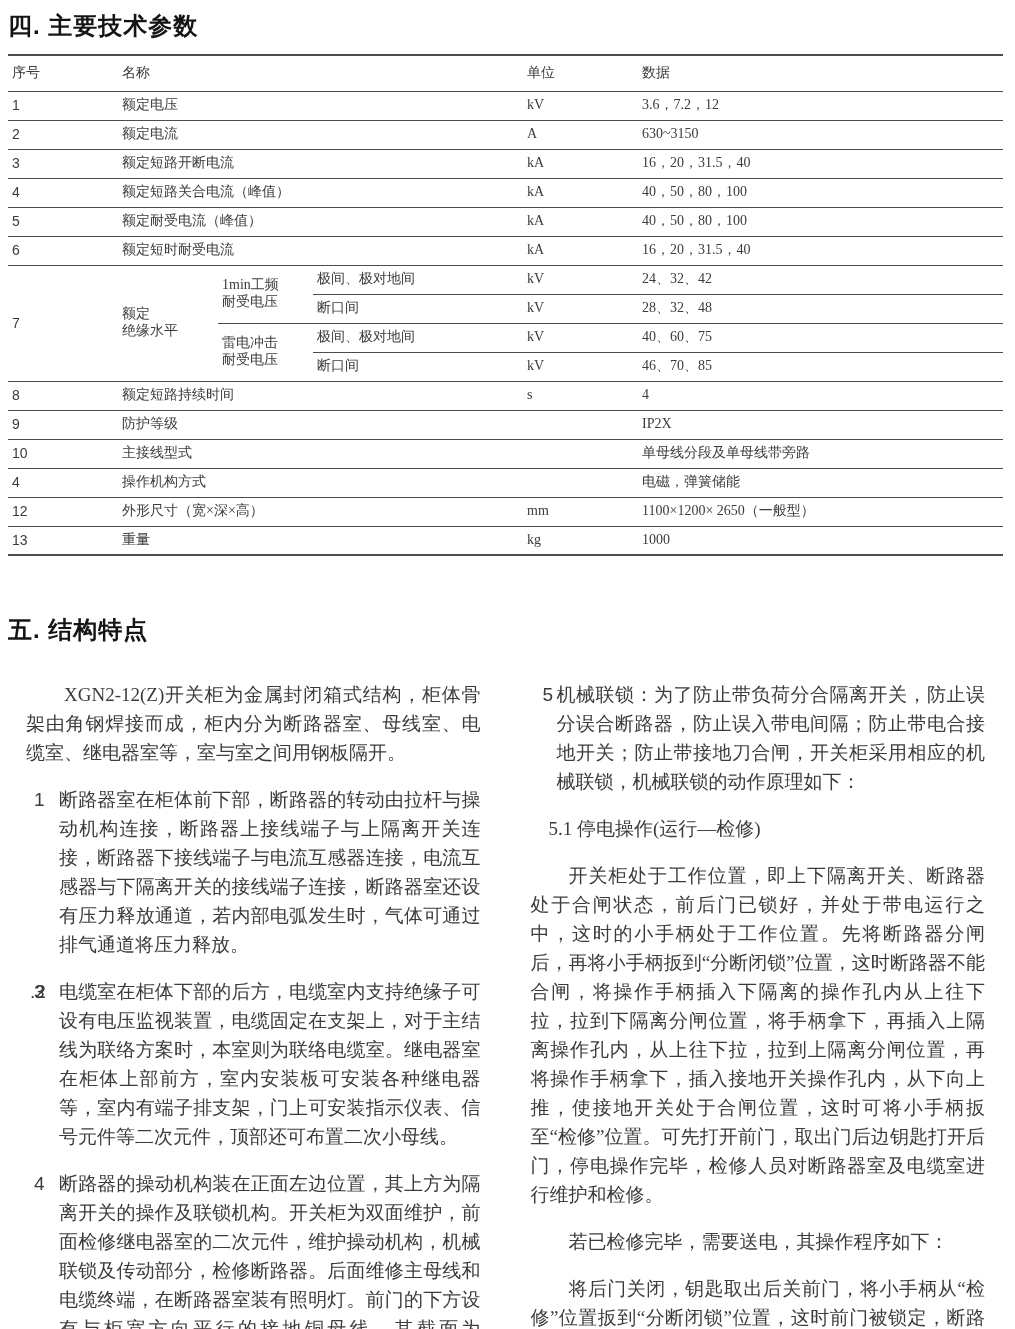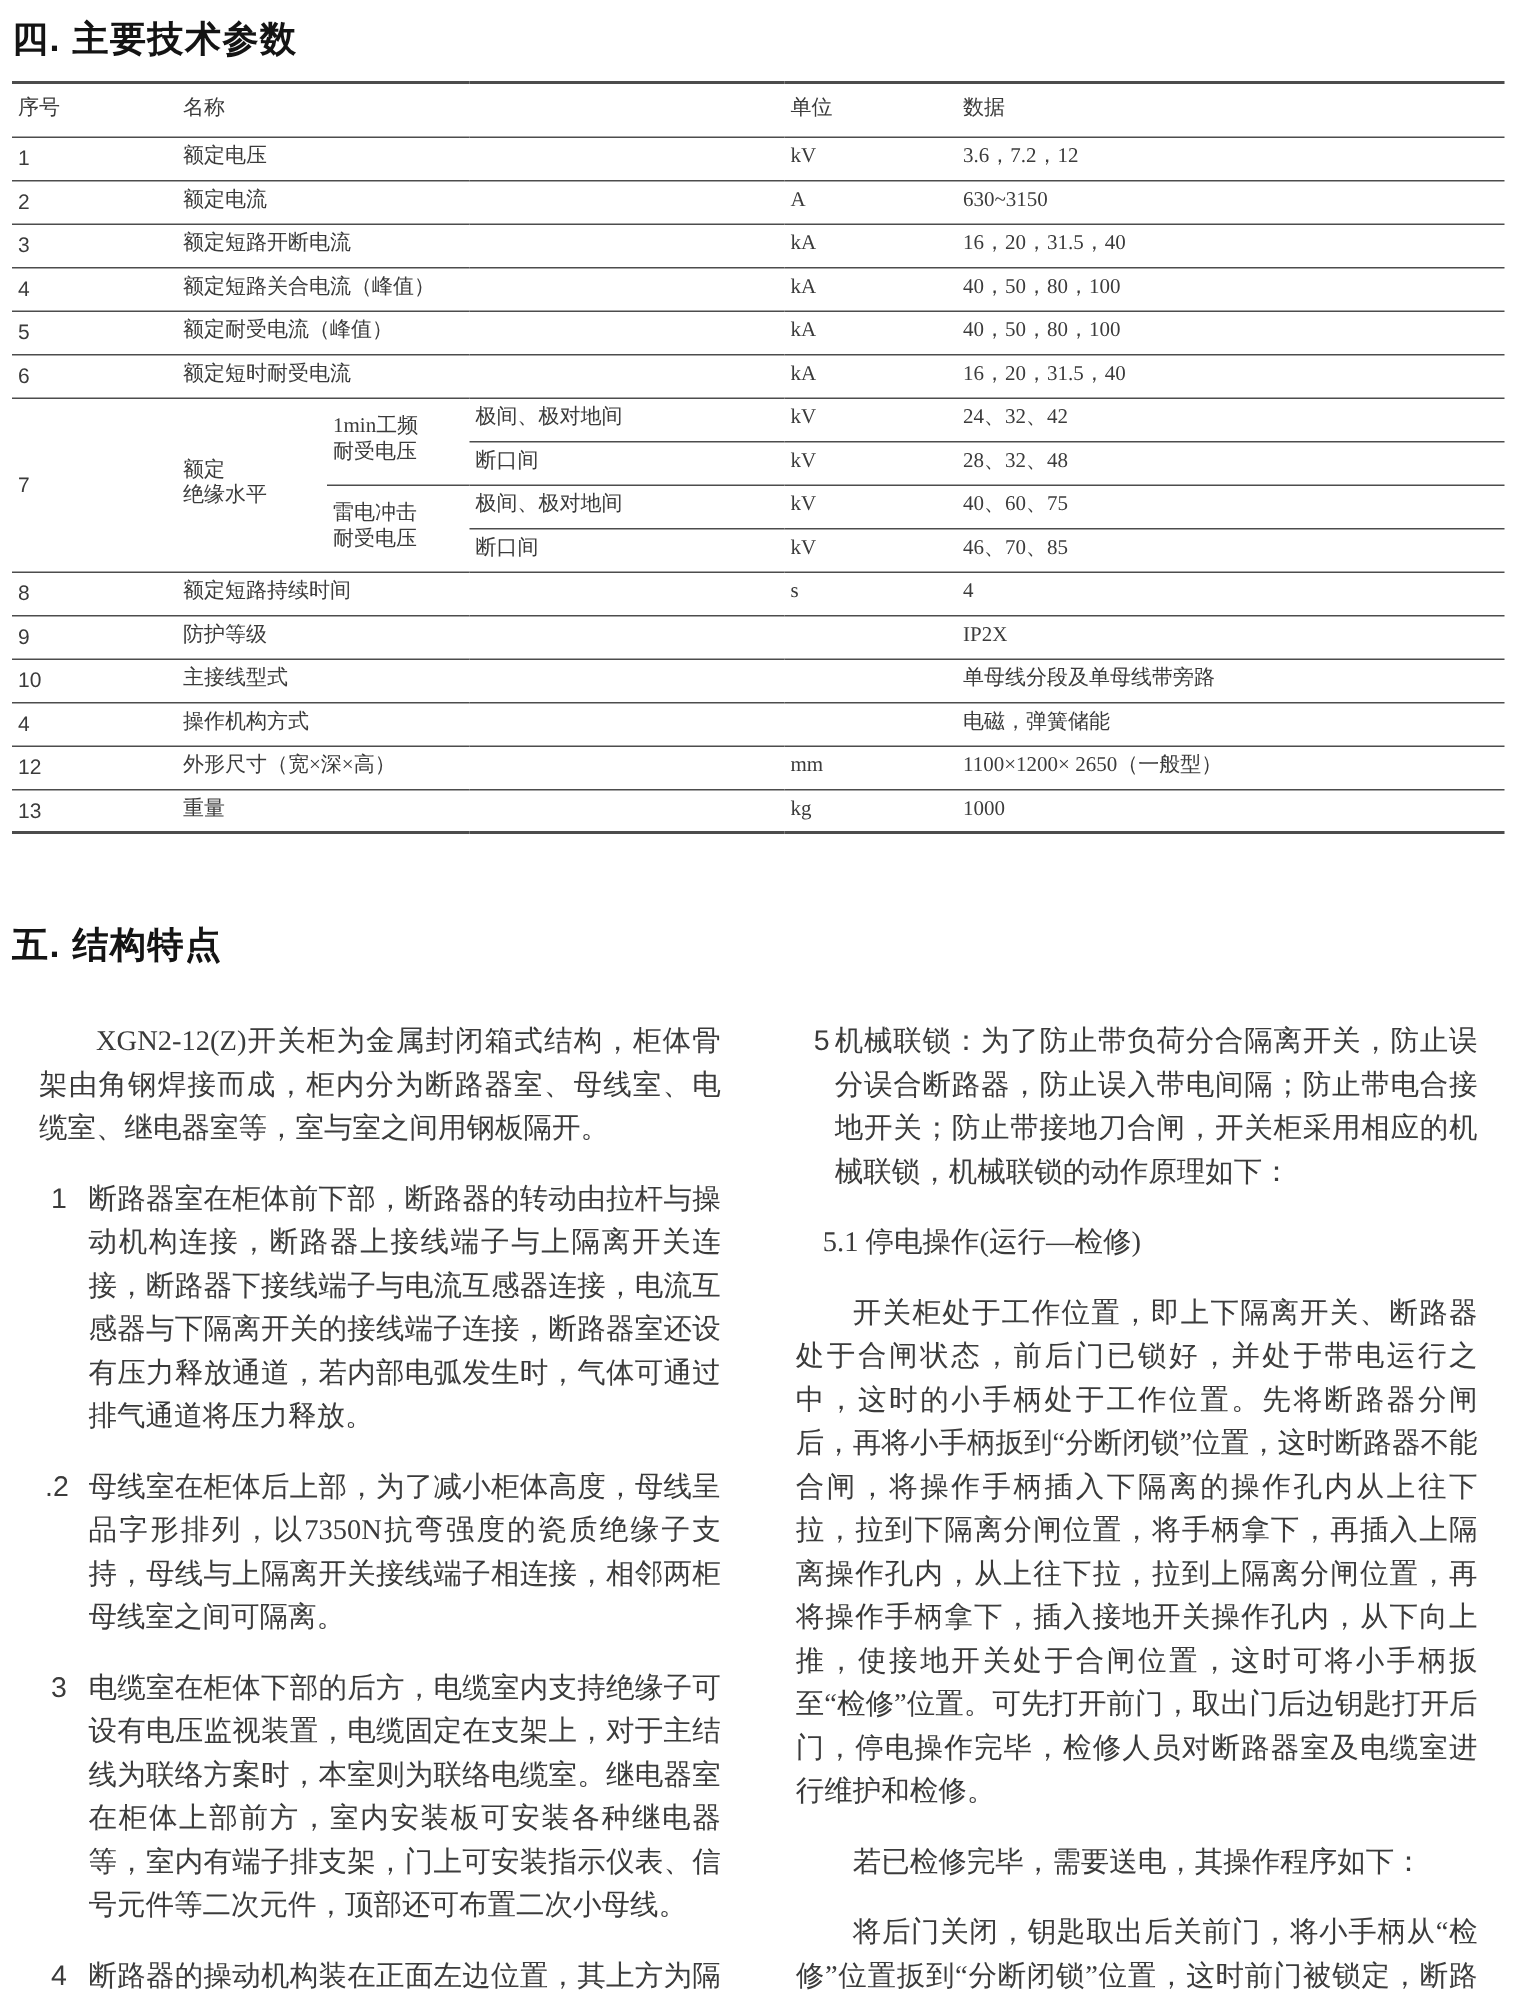--- a/index.html
+++ b/index.html
@@ -198,21 +198,20 @@
 
     <div class="cols">
       <div class="col">
         <p class="indent">XGN2-12(Z)开关柜为金属封闭箱式结构，柜体骨架由角钢焊接而成，柜内分为断路器室、母线室、电缆室、继电器室等，室与室之间用钢板隔开。</p>
         <p class="hang">
           <span class="marker latin">1</span>
           <span>断路器室在柜体前下部，断路器的转动由拉杆与操动机构连接，断路器上接线端子与上隔离开关连接，断路器下接线端子与电流互感器连接，电流互感器与下隔离开关的接线端子连接，断路器室还设有压力释放通道，若内部电弧发生时，气体可通过排气通道将压力释放。</span>
         </p>
         <p class="hang m-dot">
           <span class="marker latin">.2</span>
-          <span>母线室在柜体后上部，为了减小柜体高度，母线呈品字形排列，以7350N抗弯强度的瓷质绝缘子支持，母线与上隔离开关接线端子相连接，相邻两柜母线室之间可隔离。</span>
         </p>
         <p class="hang">
           <span class="marker latin">3</span>
           <span>电缆室在柜体下部的后方，电缆室内支持绝缘子可设有电压监视装置，电缆固定在支架上，对于主结线为联络方案时，本室则为联络电缆室。继电器室在柜体上部前方，室内安装板可安装各种继电器等，室内有端子排支架，门上可安装指示仪表、信号元件等二次元件，顶部还可布置二次小母线。</span>
         </p>
         <p class="hang">
           <span class="marker latin">4</span>
           <span>断路器的操动机构装在正面左边位置，其上方为隔离开关的操作及联锁机构。开关柜为双面维护，前面检修继电器室的二次元件，维护操动机构，机械联锁及传动部分，检修断路器。后面维修主母线和电缆终端，在断路器室装有照明灯。前门的下方设有与柜宽方向平行的接地铜母线，其截面为4×40mm。</span>
         </p>
       </div>

